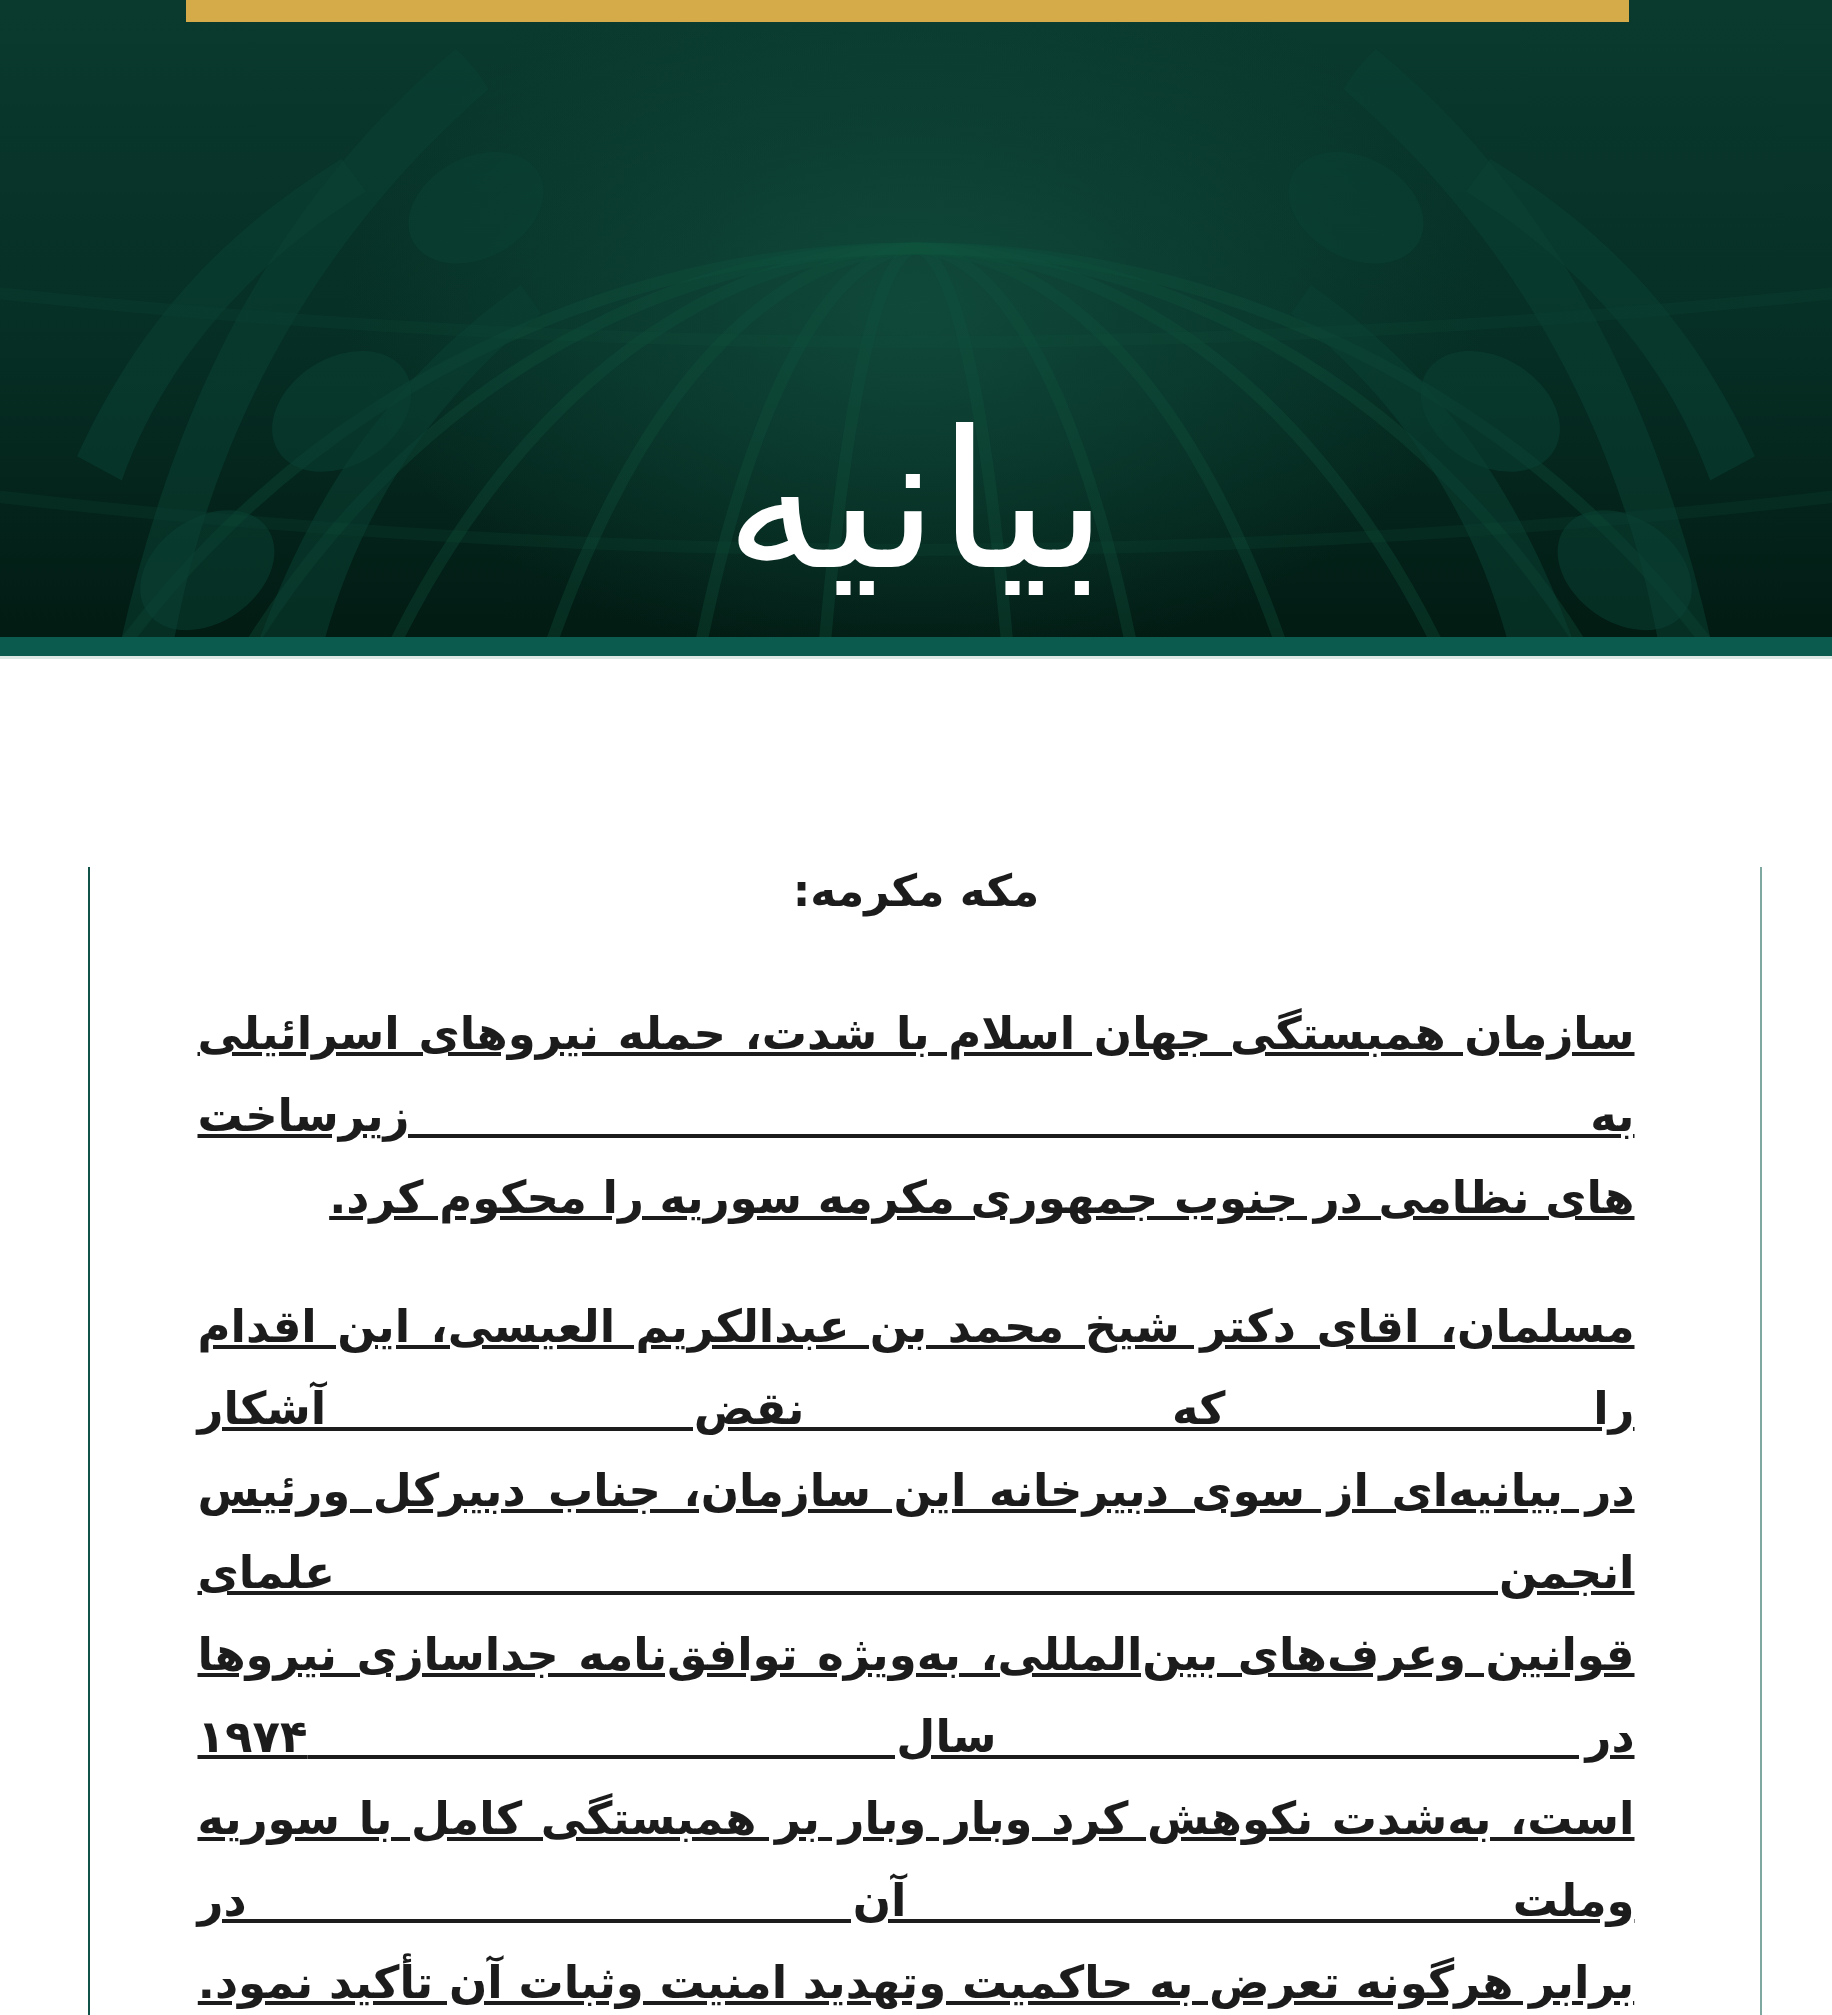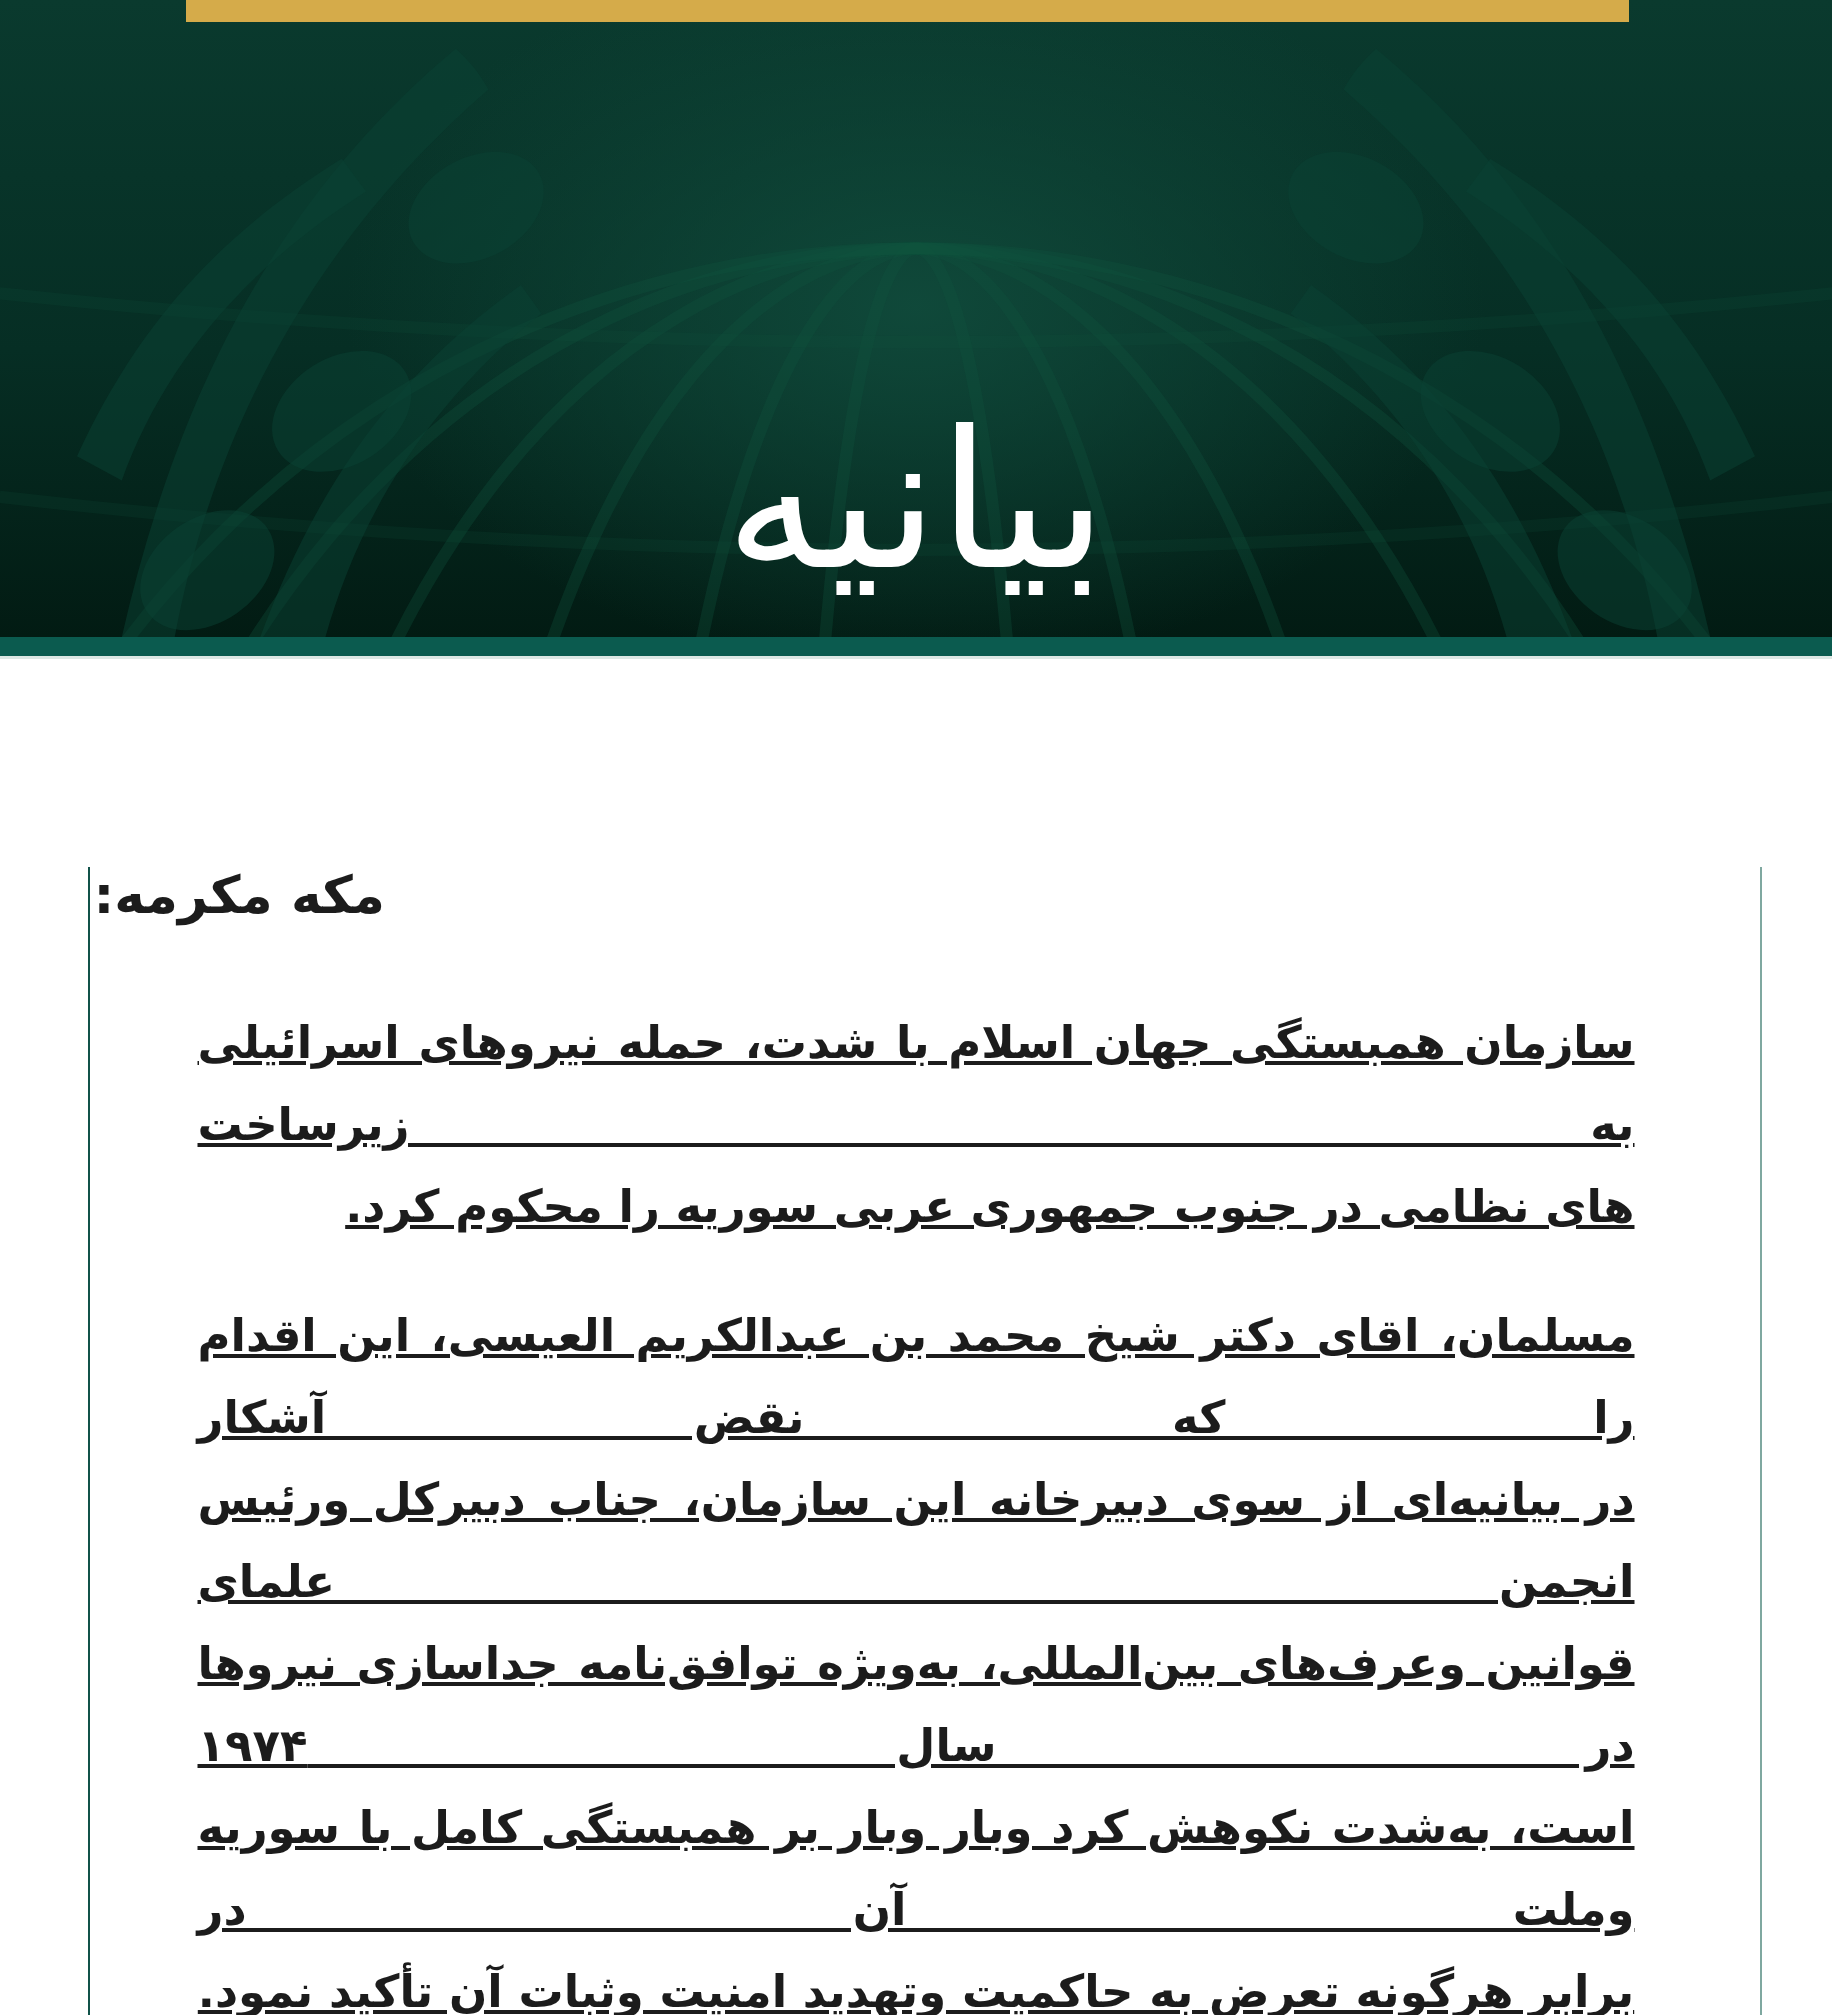--- a/index.html
+++ b/index.html
@@ -79,24 +79,24 @@
   .rule-right { left: 1760px; background: #7FA8A0; }
 
   .content {
     width: 1645px;
     margin: 0 auto;
     direction: rtl;
     color: #1C1C1C;
   }
   .location {
     margin: 208px 0 0 0;
-    font-size: 52px;
+    font-size: 44px;
     line-height: 1.1;
     font-weight: 700;
-    text-align: left;
+    text-align: center;
   }
   .para { width: 1437px; margin: 78px auto 0 auto; }
   .para2 { margin-top: 47px; }
   .line {
     font-size: 45px;
     line-height: 82px;
     font-weight: 700;
     text-align: justify;
     text-align-last: justify;
     text-justify: inter-word;
@@ -145,21 +145,21 @@
 
   <main class="body">
     <div class="rule rule-left"></div>
     <div class="rule rule-right"></div>
 
     <div class="content">
       <h2 class="location">مکه مکرمه:</h2>
 
       <section class="para">
         <div class="line">سازمان همبستگی جهان اسلام با شدت، حمله نیروهای اسرائیلی به زیرساخت</div>
-        <div class="line last-right">های نظامی در جنوب جمهوری عربی سوریه را محکوم کرد.</div>
+        <div class="line last-right">های نظامی در جنوب جمهوری مکرمه سوریه را محکوم کرد.</div>
       </section>
 
       <section class="para para2">
         <div class="line">مسلمان، اقای دکتر شیخ محمد بن عبدالکریم العیسی، این اقدام را که نقض آشکار</div>
         <div class="line">در بیانیه‌ای از سوی دبیرخانه این سازمان، جناب دبیرکل ورئیس انجمن علمای</div>
         <div class="line">قوانین وعرف‌های بین‌المللی، به‌ویژه توافق‌نامه جداسازی نیروها در سال ۱۹۷۴</div>
         <div class="line">است، به‌شدت نکوهش کرد وبار وبار بر همبستگی کامل با سوریه وملت آن در</div>
         <div class="line last-center">برابر هرگونه تعرض به حاکمیت وتهدید امنیت وثبات آن تأکید نمود.</div>
       </section>
 

